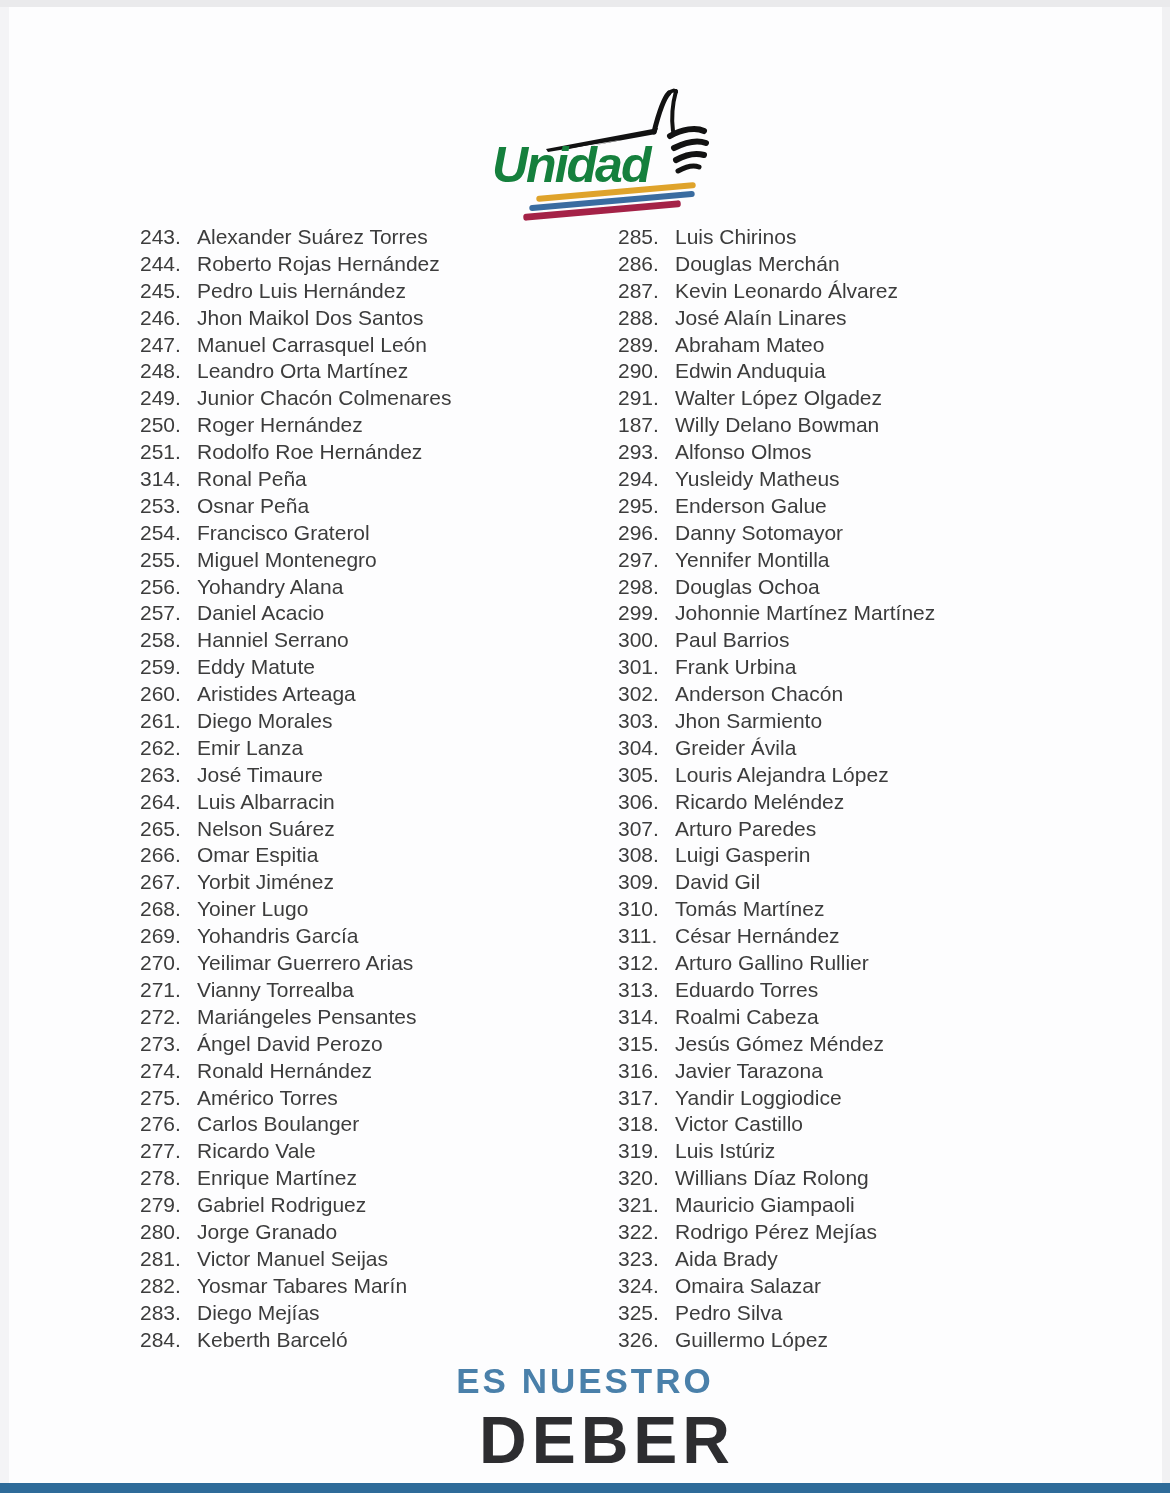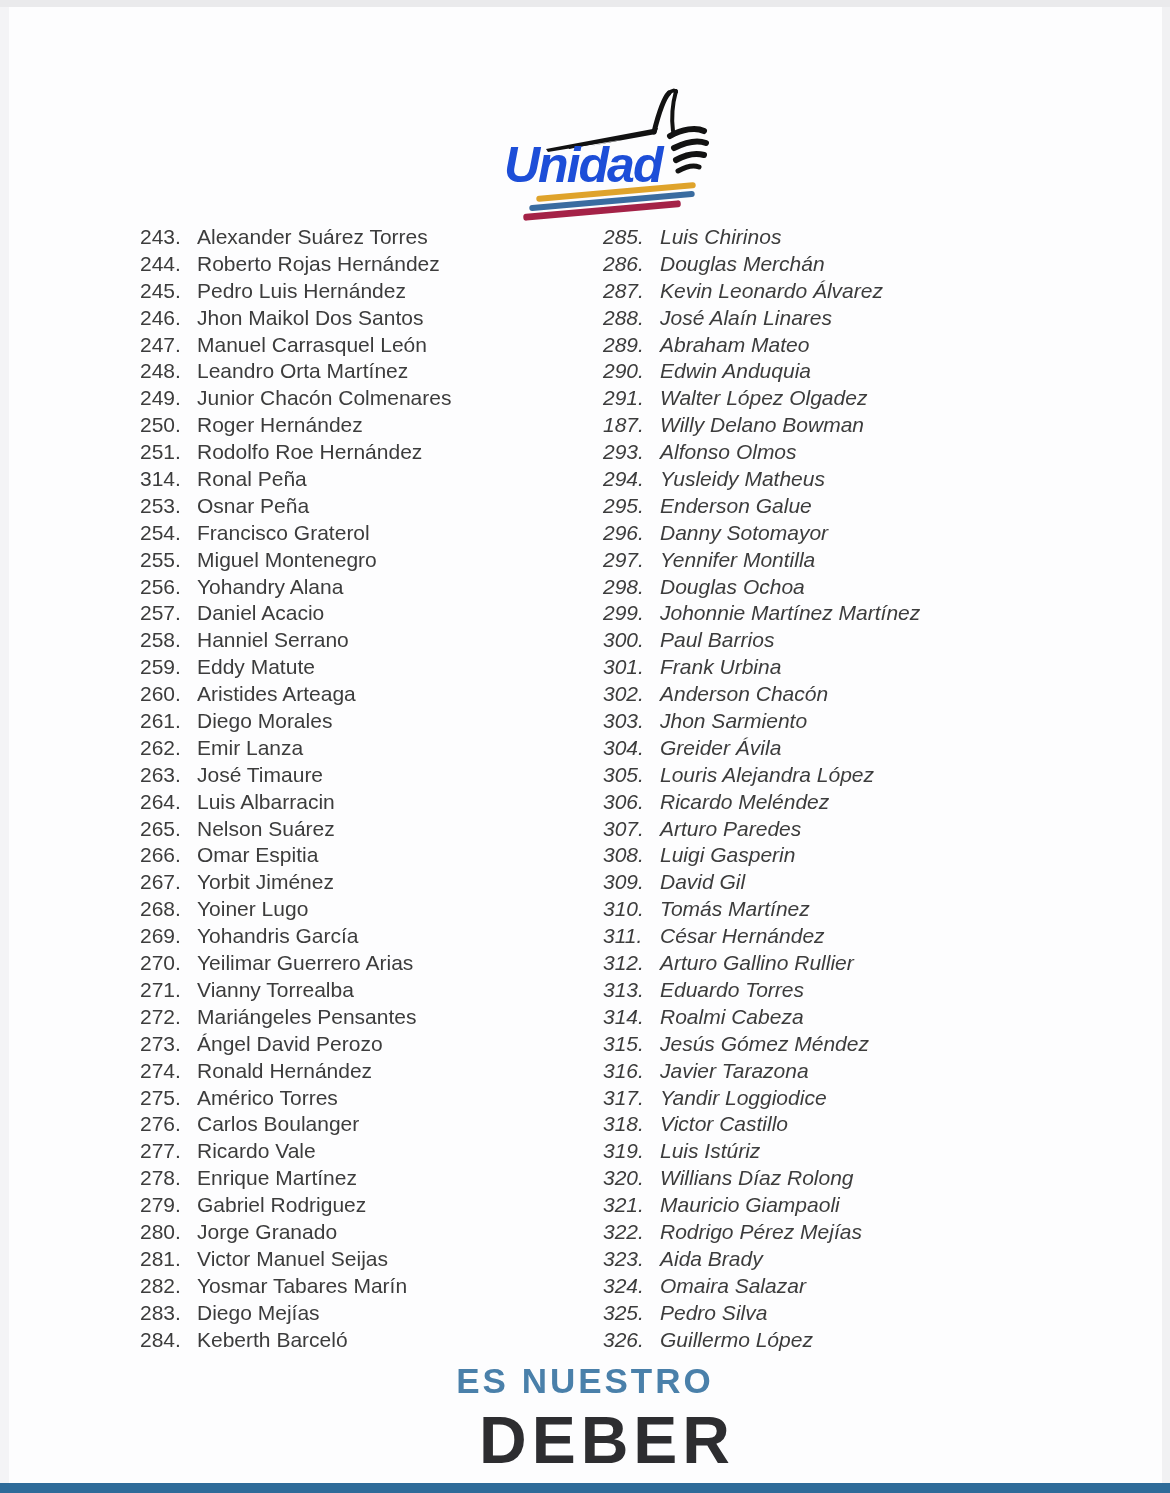--- a/index.html
+++ b/index.html
@@ -16,31 +16,31 @@
   .edge-left   { position:absolute; top:7px; left:0; width:9px; height:1486px; background:#f4f4f6; }
   .edge-right  { position:absolute; top:7px; right:0; width:8px; height:1486px; background:#f1f1f3; }
   .bottom-bar  { position:absolute; bottom:0; left:0; width:100%; height:10px; background:#2e6b99; }
 
   
   .logo { position:absolute; left:440px; top:88px; width:330px; height:132px; }
   .logo-sketch { position:absolute; left:0; top:0; width:330px; height:132px; }
   .logo-word {
     position:absolute; left:52px; top:48px;
     font-size:50px; font-weight:bold; font-style:italic;
-    letter-spacing:-2px; color:#1d4ed8;margin-left:12px;
+    letter-spacing:-2px; color:#15803d;
   }
   .stripe { position:absolute; border-radius:3px; }
   .stripe-gold { left:96px;  top:101px; width:160px; height:6px;   background:#dfa32b; transform:rotate(-5deg); }
   .stripe-blue { left:89px;  top:110px; width:166px; height:6px;   background:#3a6ca0; transform:rotate(-5deg); }
   .stripe-red  { left:83px;  top:119px; width:158px; height:6.5px; background:#a42247; transform:rotate(-5deg); }
 
   
   .col { position:absolute; top:224px; font-size:21px; color:#3c3c3c; }
   .col-left  { left:140px; }
-  .col-right { left:603px;font-style:italic; }
+  .col-right { left:618px; }
   .row { height:26.9px; line-height:26.9px; white-space:nowrap; }
   .row-num { display:inline-block; min-width:57px; }
 
   
   .footer { position:absolute; top:1363px; left:0; width:100%; text-align:center; }
   .footer-line1 {
     font-size:35px; font-weight:800; letter-spacing:3px;
     color:#4a80aa; line-height:1;
   }
   .footer-line2 {

